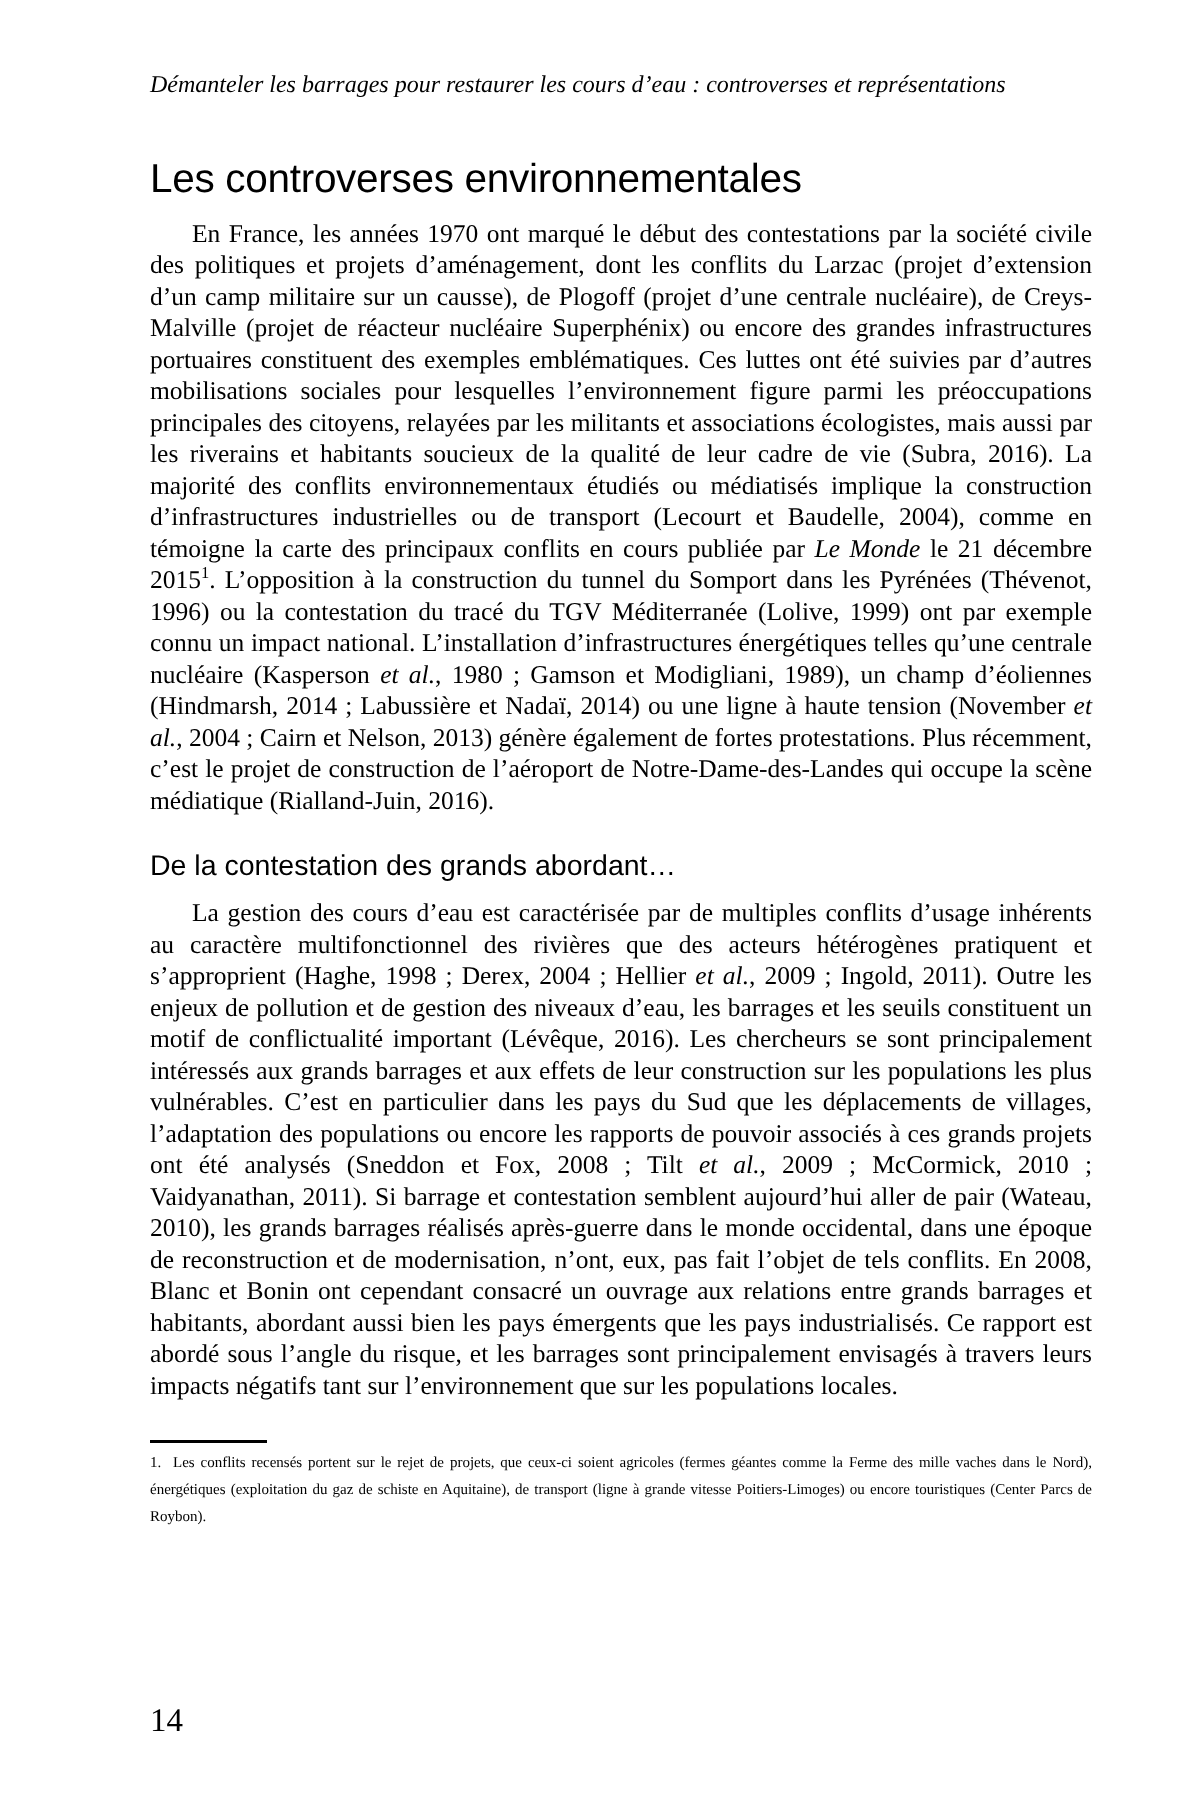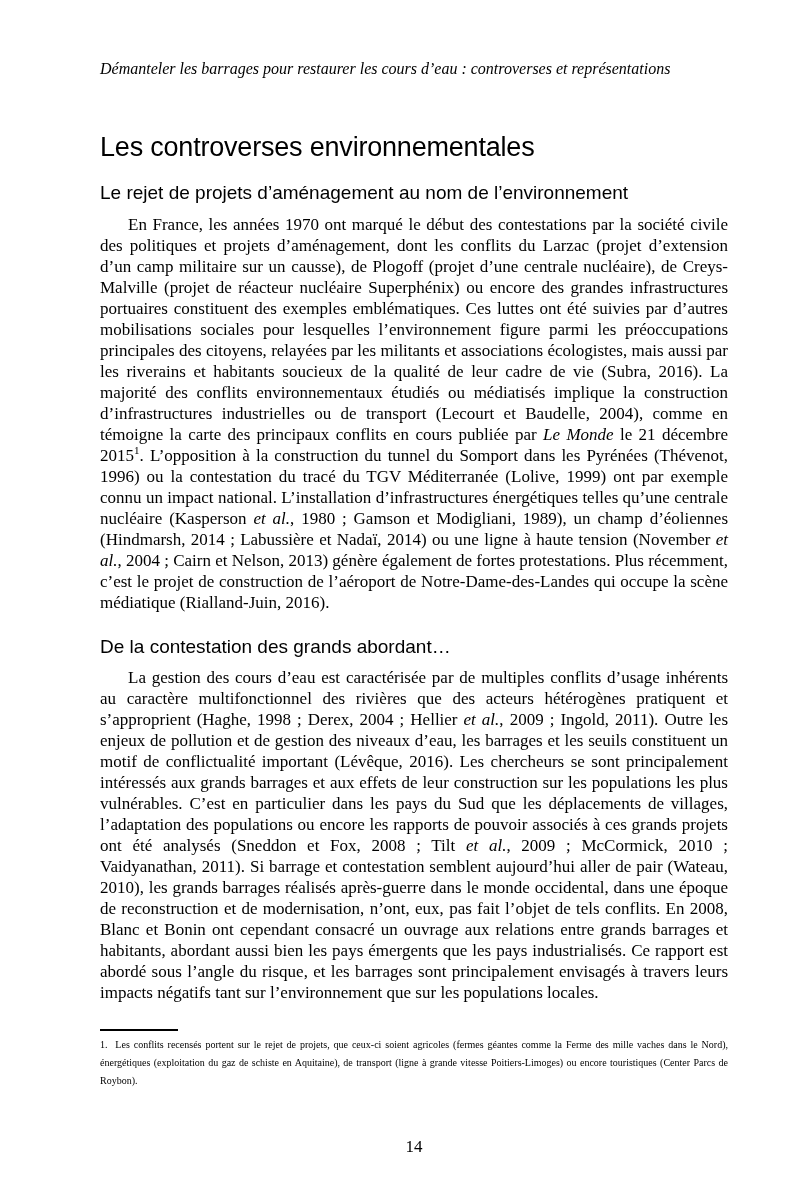--- a/index.html
+++ b/index.html
@@ -11,31 +11,31 @@
     position: relative;
     width: 800px;
     height: 1200px;
     background: #ffffff;
     color: #000000;
     font-family: "Liberation Serif", "DejaVu Serif", serif;
     overflow: hidden;
   }
   .running-head {
     margin: 0;
-    padding-top: 59px;
+    padding-top: 47px;
     margin-left: 100px;
     width: 628px;
     font-style: italic;
     font-size: 16px;
     line-height: 20px;
     text-align: left;
     white-space: nowrap;
   }
   .title {
-    margin: 52px 0 0 100px;
+    margin: 36px 0 0 100px;
     width: 628px;
     font-family: "Liberation Sans", "DejaVu Sans", sans-serif;
     font-weight: 400;
     font-size: 27px;
     line-height: 32px;
     letter-spacing: -0.2px;
   }
   .heading {
     margin: 18px 0 0 100px;
     width: 628px;
@@ -74,35 +74,33 @@
     width: 628px;
     font-size: 10px;
     line-height: 18px;
     text-align: justify;
   }
   .page-number {
     position: absolute;
     top: 1137px;
     left: 100px;
     width: 628px;
-    text-align: center;
-    font-size: 17px;
+    font-size: 22px;
     line-height: 20px;
   }
 </style>
 </head>
 <body>
 
 <div class="page">
 
   <div class="running-head">Démanteler les barrages pour restaurer les cours d’eau&nbsp;: controverses et représentations</div>
 
   <h1 class="title">Les controverses environnementales</h1>
 
-  <h2 class="heading">Le rejet de projets d’aménagement au nom de l’environnement</h2>
 
   <p class="body-para">En France, les années 1970 ont marqué le début des contestations par la société civile des politiques et projets d’aménagement, dont les conflits du Larzac (projet d’extension d’un camp militaire sur un causse), de Plogoff (projet d’une centrale nucléaire), de Creys-Malville (projet de réacteur nucléaire Superphénix) ou encore des grandes infrastructures portuaires constituent des exemples emblématiques. Ces luttes ont été suivies par d’autres mobilisations sociales pour lesquelles l’environnement figure parmi les préoccupations principales des citoyens, relayées par les militants et associations écologistes, mais aussi par les riverains et habitants soucieux de la qualité de leur cadre de vie (Subra, 2016). La majorité des conflits environnementaux étudiés ou médiatisés implique la construction d’infrastructures industrielles ou de transport (Lecourt et Baudelle, 2004), comme en témoigne la carte des principaux conflits en cours publiée par <i>Le Monde</i> le 21 décembre 2015<sup>1</sup>. L’opposition à la construction du tunnel du Somport dans les Pyrénées (Thévenot, 1996) ou la contestation du tracé du TGV Méditerranée (Lolive, 1999) ont par exemple connu un impact national. L’installation d’infrastructures énergétiques telles qu’une centrale nucléaire (Kasperson <i>et al.</i>, 1980&nbsp;; Gamson et Modigliani, 1989), un champ d’éoliennes (Hindmarsh, 2014&nbsp;; Labussière et Nadaï, 2014) ou une ligne à haute tension (November <i>et al.</i>, 2004&nbsp;; Cairn et Nelson, 2013) génère également de fortes protestations. Plus récemment, c’est le projet de construction de l’aéroport de Notre-Dame-des-Landes qui occupe la scène médiatique (Rialland-Juin, 2016).</p>
 
   <h2 class="heading heading-2">De la contestation des grands abordant…</h2>
 
   <p class="body-para body-para-2">La gestion des cours d’eau est caractérisée par de multiples conflits d’usage inhérents au caractère multifonctionnel des rivières que des acteurs hétérogènes pratiquent et s’approprient (Haghe, 1998&nbsp;; Derex, 2004&nbsp;; Hellier <i>et al.</i>, 2009&nbsp;; Ingold, 2011). Outre les enjeux de pollution et de gestion des niveaux d’eau, les barrages et les seuils constituent un motif de conflictualité important (Lévêque, 2016). Les chercheurs se sont principalement intéressés aux grands barrages et aux effets de leur construction sur les populations les plus vulnérables. C’est en particulier dans les pays du Sud que les déplacements de villages, l’adaptation des populations ou encore les rapports de pouvoir associés à ces grands projets ont été analysés (Sneddon et Fox, 2008&nbsp;; Tilt <i>et al.</i>, 2009&nbsp;; McCormick, 2010&nbsp;; Vaidyanathan, 2011). Si barrage et contestation semblent aujourd’hui aller de pair (Wateau, 2010), les grands barrages réalisés après-guerre dans le monde occidental, dans une époque de reconstruction et de modernisation, n’ont, eux, pas fait l’objet de tels conflits. En 2008, Blanc et Bonin ont cependant consacré un ouvrage aux relations entre grands barrages et habitants, abordant aussi bien les pays émergents que les pays industrialisés. Ce rapport est abordé sous l’angle du risque, et les barrages sont principalement envisagés à travers leurs impacts négatifs tant sur l’environnement que sur les populations locales.</p>
 
   <div class="footnote-rule"></div>
 
   <p class="footnote">1.&nbsp;&nbsp;Les conflits recensés portent sur le rejet de projets, que ceux-ci soient agricoles (fermes géantes comme la Ferme des mille vaches dans le Nord), énergétiques (exploitation du gaz de schiste en Aquitaine), de transport (ligne à grande vitesse Poitiers-Limoges) ou encore touristiques (Center Parcs de Roybon).</p>

